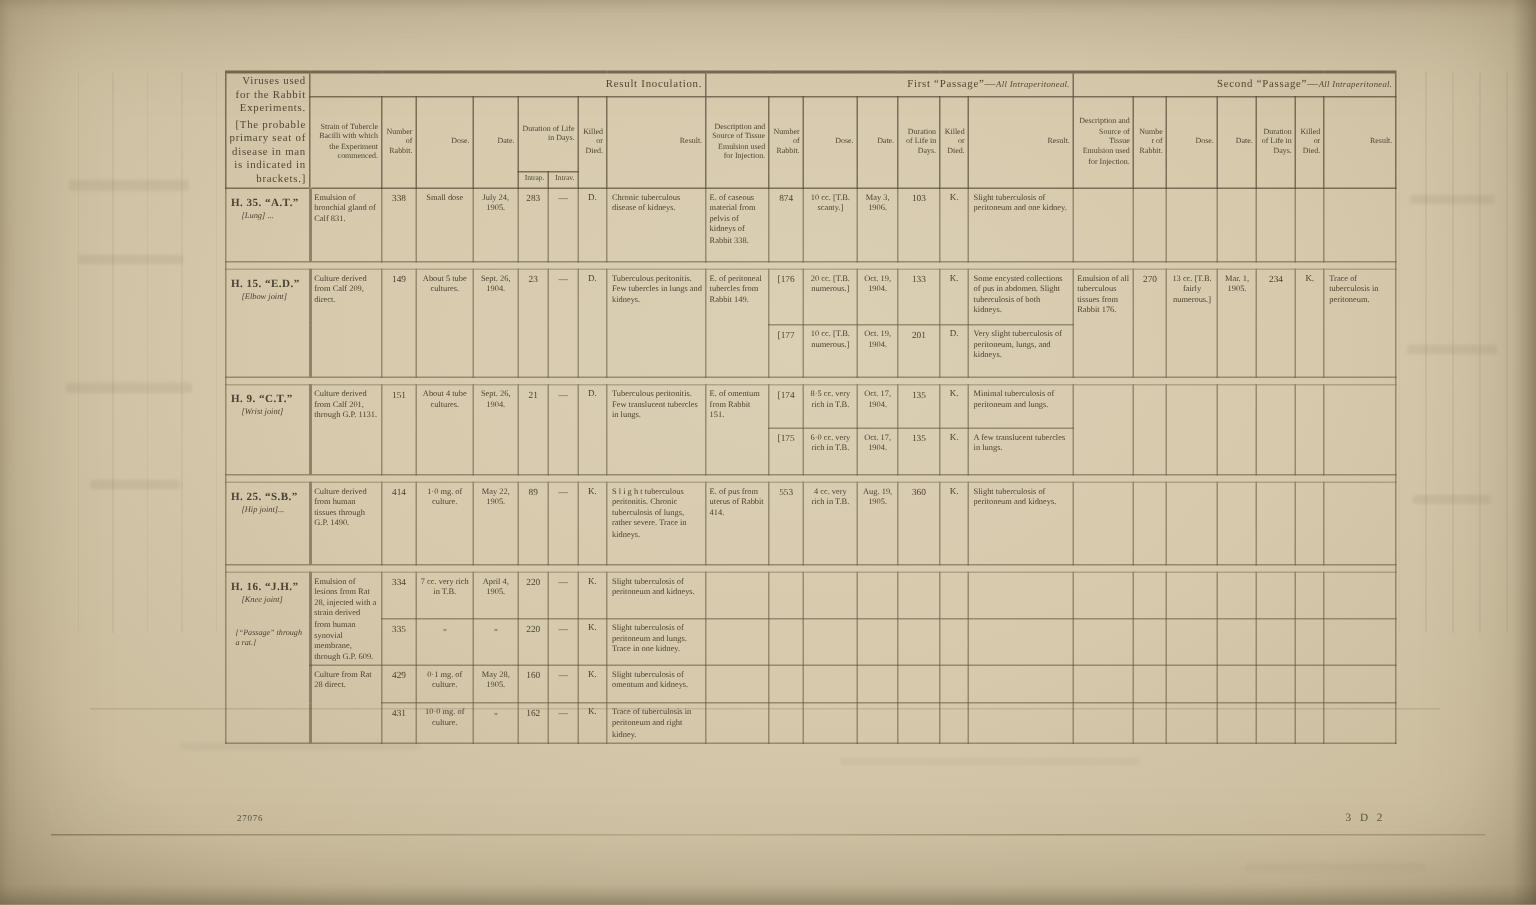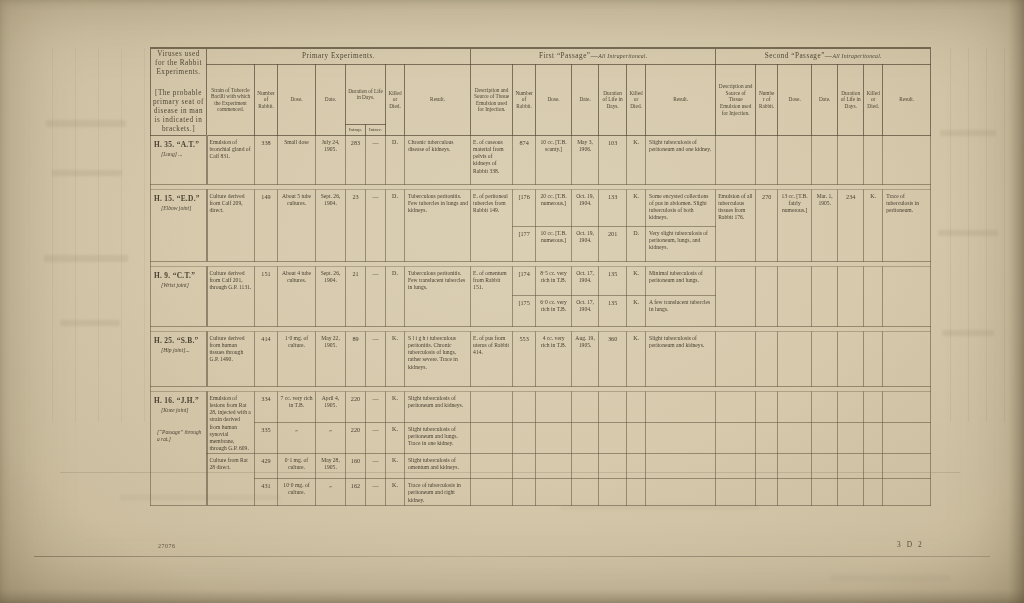--- a/index.html
+++ b/index.html
@@ -23,21 +23,21 @@
   table.main{
     position:absolute;left:150px;top:47px;width:780px;
     border-collapse:collapse;table-layout:fixed;
   }
   .main th,.main td{
     border:1px solid rgba(96,85,63,.55);
     padding:1px 2px;font-size:5.6px;line-height:1.28;
     vertical-align:top;overflow:hidden;word-wrap:break-word;
   }
   .main thead th{
-    font-weight:normal;text-align:center;vertical-align:middle;
+    font-weight:normal;text-align:right;vertical-align:middle;
     font-size:5.3px;line-height:1.25;color:#4f4736;
     border-color:rgba(84,73,52,.7);
   }
   .main thead tr.grp th{font-size:7.2px;letter-spacing:.5px;border-top:2px solid rgba(84,73,52,.75)}
   .grp .it{font-style:italic;font-size:5.8px;letter-spacing:.2px}
   tr.grp{height:16px}
   tr.cols{height:44px}
   tr.subh{height:11px}
   tr.subh th{font-size:5px}
 
@@ -113,23 +113,23 @@
         <col style="width:34px">
         <col style="width:26px">
         <col style="width:26px">
         <col style="width:19px">
         <col style="width:48px">
     </colgroup>
     <thead>
       <tr class="grp">
         <th rowspan="3">
           <div>Viruses used for the Rabbit Experiments.</div>
-          <div style="margin-top:12px">[The probable primary seat of disease in man is indicated in brackets.]</div>
+          <div style="margin-top:2px">[The probable primary seat of disease in man is indicated in brackets.]</div>
         </th>
-        <th colspan="8">Primary Experiments.</th>
+        <th colspan="8">Result Inoculation.</th>
         <th colspan="7"><span>First “Passage”—</span><span class="it">All Intraperitoneal.</span></th>
         <th colspan="7"><span>Second “Passage”—</span><span class="it">All Intraperitoneal.</span></th>
       </tr>
       <tr class="cols">
         <th rowspan="2">Strain of Tubercle Bacilli with which the Experiment commenced.</th>
         <th rowspan="2">Number of Rabbit.</th>
         <th rowspan="2">Dose.</th>
         <th rowspan="2">Date.</th>
         <th colspan="2">Duration of Life in Days.</th>
         <th rowspan="2">Killed or Died.</th>

